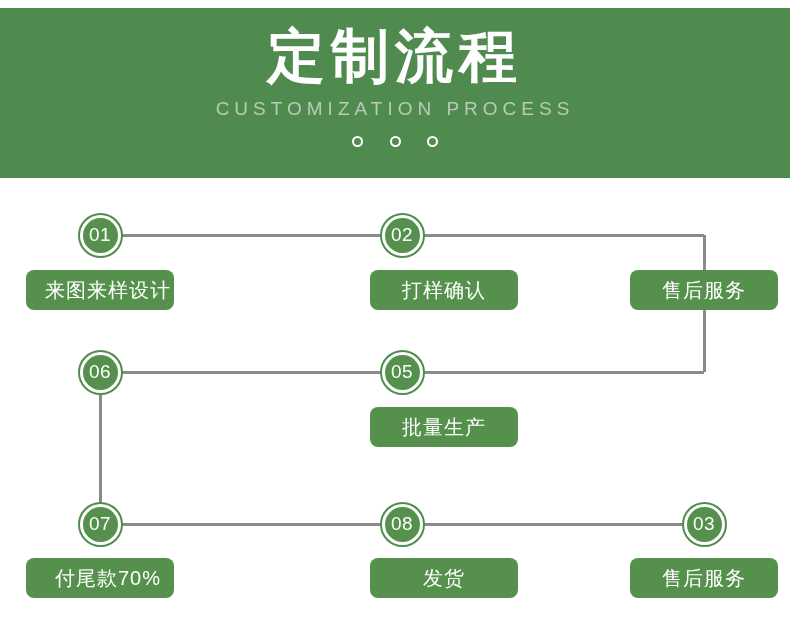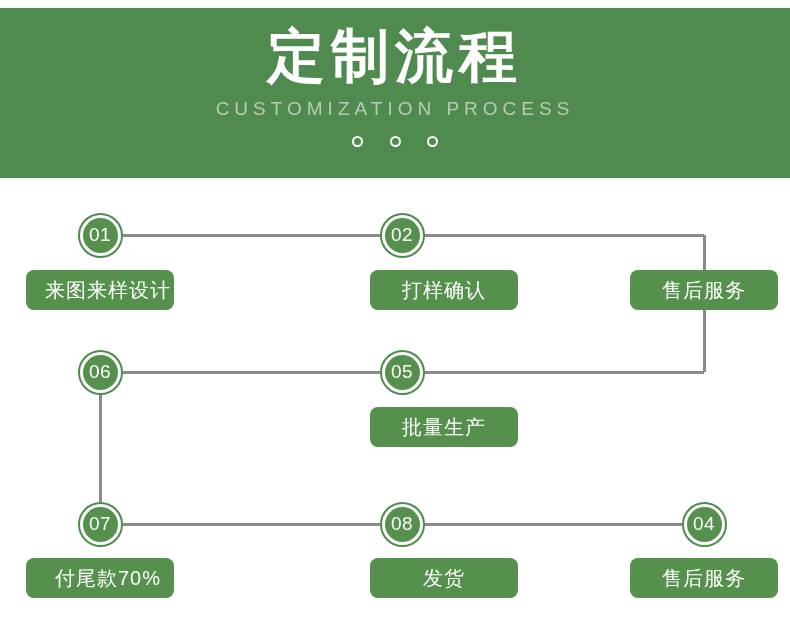--- a/index.html
+++ b/index.html
@@ -157,20 +157,20 @@
       <span class="num">07</span>
     </div>
   </div>
   <div class="circle c1 crow2">
     <div class="inner">
       <span class="num">08</span>
     </div>
   </div>
   <div class="circle c2 crow2">
     <div class="inner">
-      <span class="num">04</span>
+      <span class="num">03</span>
     </div>
   </div>
   <div class="step-btn b0 brow2">付尾款70%</div>
   <div class="step-btn b1 brow2">发货</div>
   <div class="step-btn b2 brow2">售后服务</div>
 
 </div>
 
 </body></html>

